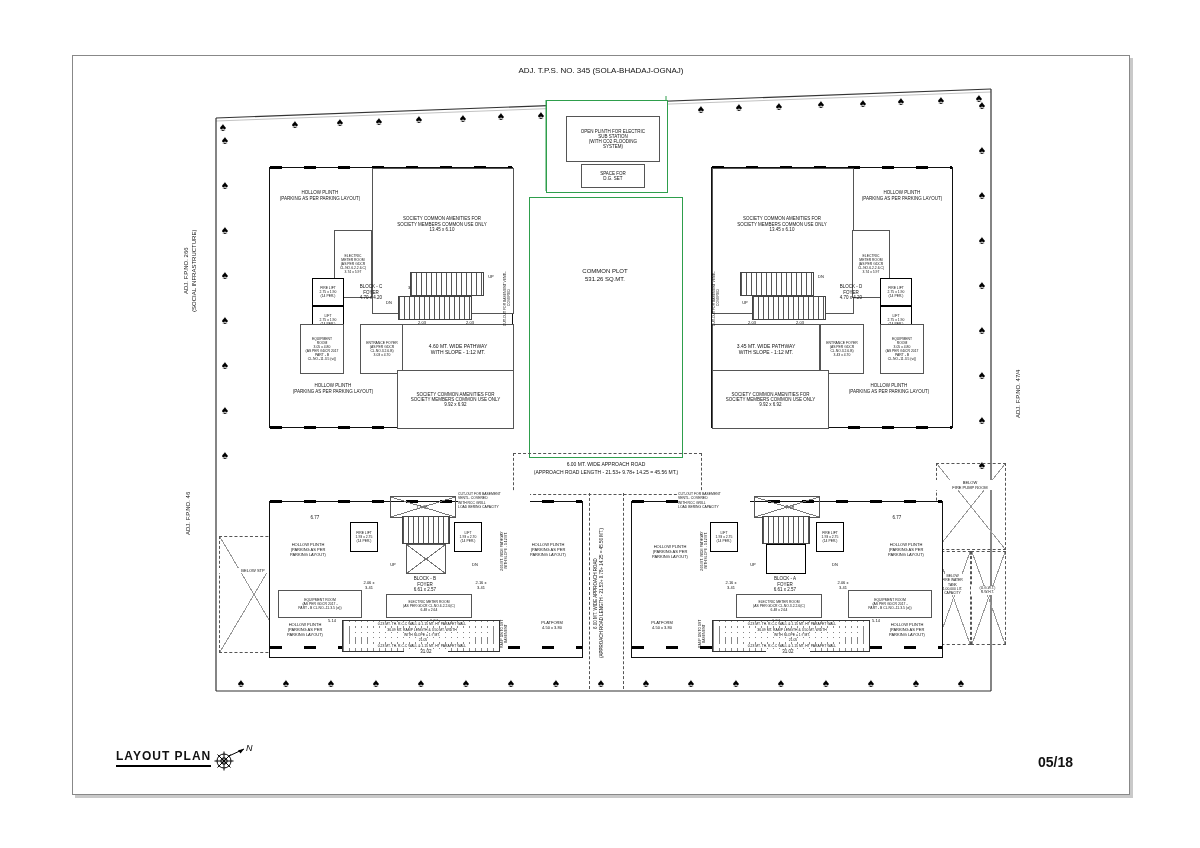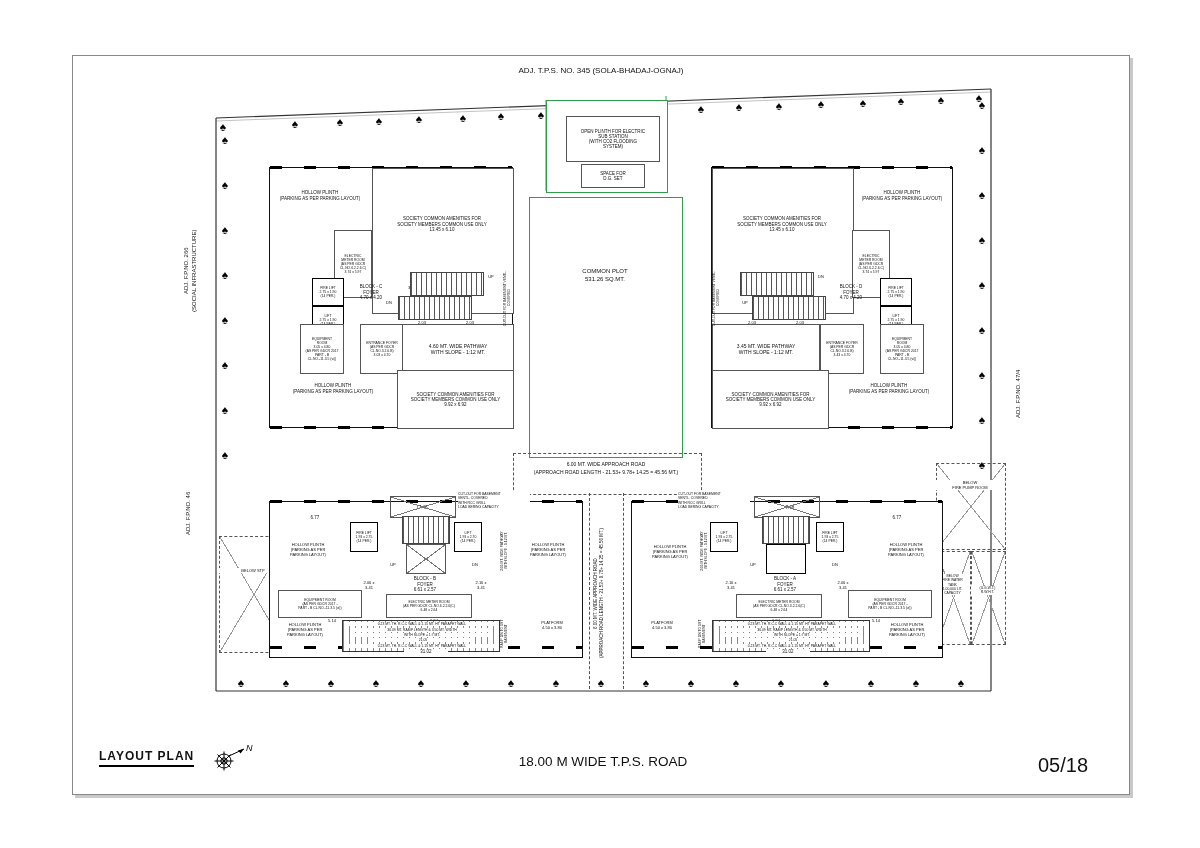--- a/index.html
+++ b/index.html
@@ -30,21 +30,21 @@
         background:repeating-linear-gradient(90deg,#000 0 12px,transparent 12px 34px);}
   .ramp{position:absolute;border:1px solid #333;
         background:repeating-linear-gradient(90deg,#888 0 1px,#fff 1px 6px);}
   .ramp .lbl{background:#fff;padding:0 2px;}
   .dashline-v{position:absolute;width:0;border-left:1px dashed #555;}
   .dashrect{position:absolute;border:1px dashed #555;}
   .tree{position:absolute;font-size:12px;line-height:1;color:#000;
         transform:translate(-50%,-55%);}
   .title-text{position:absolute;font-weight:bold;font-size:12px;letter-spacing:1px;
         border-bottom:2px solid #000;padding-bottom:2px;}
-  .sheetno{position:absolute;font-weight:normal;font-size:20px;}
+  .sheetno{position:absolute;font-weight:bold;font-size:14px;}
   .roadlbl{position:absolute;font-size:13.5px;text-align:center;}
   svg{position:absolute;left:0;top:0;}
 </style>
 </head>
 <body>
 
 <div class="canvas">
  <div class="frame">
 
   <svg width="1056" height="738">
@@ -369,31 +369,30 @@
     <div class="lbl t3 v" style="left:66px;top:112px;height:40px;width:12px;">RAMP DN TO 1ST
 BASEMENT</div>
     <div class="lbl t4" style="left:4px;top:118px;width:52px;">PLATFORM
 4.50 x 3.80</div>
     <div class="lbl t4" style="left:244px;top:120px;width:62px;">HOLLOW PLINTH
 (PARKING AS PER
 PARKING LAYOUT)</div>
     <div class="lbl t45" style="left:134px;top:147px;width:44px;background:#fff;">31.02</div>
   </div>
 
-  <div class="title-text" style="left:26px;top:693px;">LAYOUT PLAN</div>
+  <div class="title-text" style="left:43px;top:693px;">LAYOUT PLAN</div>
   <svg style="left:138px;top:686px;" width="46" height="32">
     <g stroke="#000" stroke-width="1">
       <circle cx="13" cy="19" r="7" fill="none"></circle>
       <circle cx="13" cy="19" r="3.2" fill="none"></circle>
       <line x1="13" y1="9.5" x2="13" y2="28.5"></line>
           <line x1="3.5" y1="19" x2="22.5" y2="19"></line>
       <line x1="6.5" y1="12.5" x2="19.5" y2="25.5"></line>
           <line x1="19.5" y1="12.5" x2="6.5" y2="25.5"></line>
       <line x1="18" y1="14" x2="33" y2="7"></line>
     </g>
     <polygon points="33,7 27,8.2 29.5,11.5" fill="#000"></polygon>
     <text x="35" y="9" font-size="9" font-family="Liberation Sans, sans-serif" font-style="italic">N</text>
   </svg>
-  <div class="roadlbl" style="left:360px;top:698px;width:340px;">18.00 M WIDE T.P.S. ROAD</div>
   <div class="sheetno" style="left:965px;top:698px;">05/18</div>
 
  </div>
 </div>
 
 </body></html>

